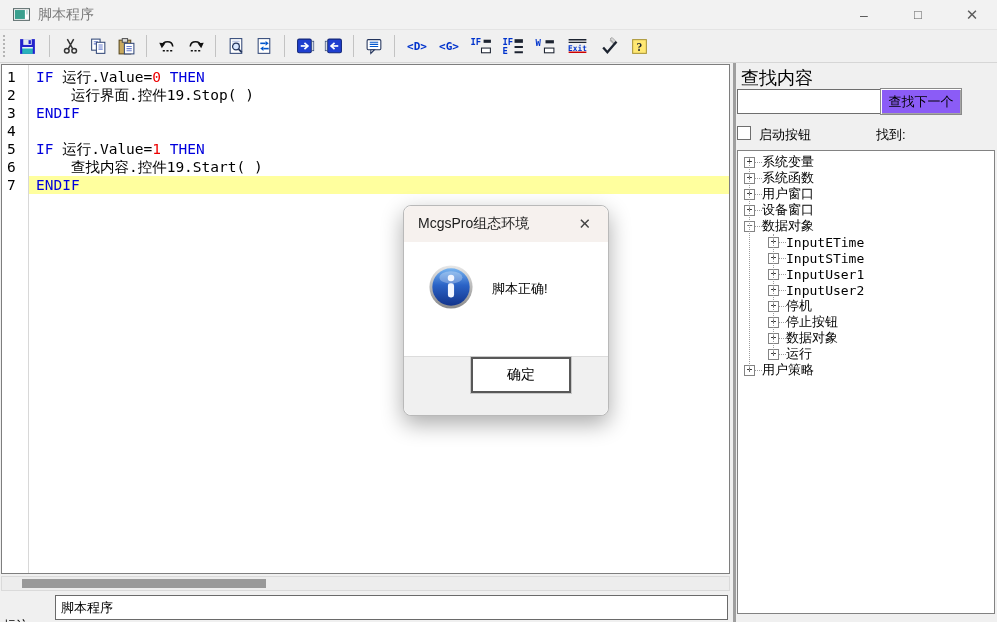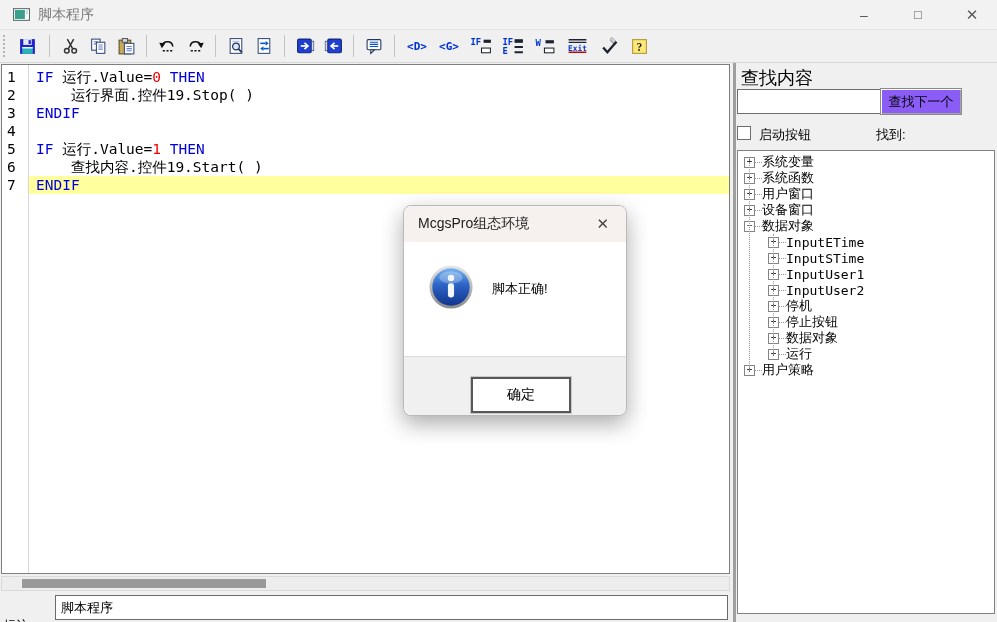--- a/index.html
+++ b/index.html
@@ -52,29 +52,29 @@
   .found-label { position:absolute; left:876px; top:126px; font-size:13px; }
 
   .treebox { position:absolute; left:737px; top:150px; width:258px; height:464px; background:#fff; border:1px solid #828282; overflow:hidden; }
   .tree-inner { position:relative; padding-top:3px; font-family:"DejaVu Sans Mono","DejaVu Sans",monospace; font-size:13px; }
   .tree-row { height:16px; display:flex; align-items:center; white-space:nowrap; }
   .exp { width:11px; height:11px; flex:none; border:1px solid #848484; background:#fff; font-size:10px; line-height:9px; text-align:center; color:#333; font-family:"Liberation Mono",monospace; }
   .stub { width:7px; flex:none; border-top:1px dotted #9a9a9a; height:0; }
   .tvline { position:absolute; width:0; border-left:1px dotted #9a9a9a; }
 
   
-  .dlg { position:absolute; left:403px; top:205px; width:224px; height:211px; background:#fff; border:1px solid #b9b9b9; border-radius:8px; box-shadow:0 8px 22px rgba(0,0,0,.33); }
+  .dlg { position:absolute; left:403px; top:205px; width:206px; height:211px; background:#fff; border:1px solid #b9b9b9; border-radius:8px; box-shadow:0 8px 22px rgba(0,0,0,.33); }
   .dlg-title { height:36px; background:#f6f1ee; border-radius:8px 8px 0 0; display:flex; align-items:center; }
   .dlg-title-text { margin-left:14px; font-size:14px; color:#1c1c1c; }
   .dlg-x { margin-left:auto; margin-right:12px; font-size:15px; color:#444; background:none; border:none; padding:2px 5px; }
   .dlg-body { height:114px; background:#fff; position:relative; }
   .dlg-info { position:absolute; left:24px; top:22px; width:46px; height:46px; }
   .dlg-msg { position:absolute; left:88px; top:38px; font-size:13px; color:#000;text-align:center; }
   .dlg-footer { height:59px; background:#f0f0f0; border-top:1px solid #dcdcdc; border-radius:0 0 8px 8px; position:relative; }
-  .dlg-ok { position:absolute; left:67px; top:20px; width:100px; height:36px; background:#fff; border:2px solid #585858; box-shadow:0 0 0 1px #c9c9c9; font-size:14px; color:#000; font-family:inherit; }
+  .dlg-ok { position:absolute; left:67px; top:0; width:100px; height:36px; background:#fff; border:2px solid #585858; box-shadow:0 0 0 1px #c9c9c9; font-size:14px; color:#000; font-family:inherit; }
 </style>
 </head>
 <body>
 
 <div id="win">
 
   <div class="titlebar">
     <span class="win-icon">
       <svg viewBox="0 0 16 16" width="17" height="17">
           <rect x="0.5" y="2.5" width="15" height="11" fill="#fff" stroke="#5a6a6a"></rect>

